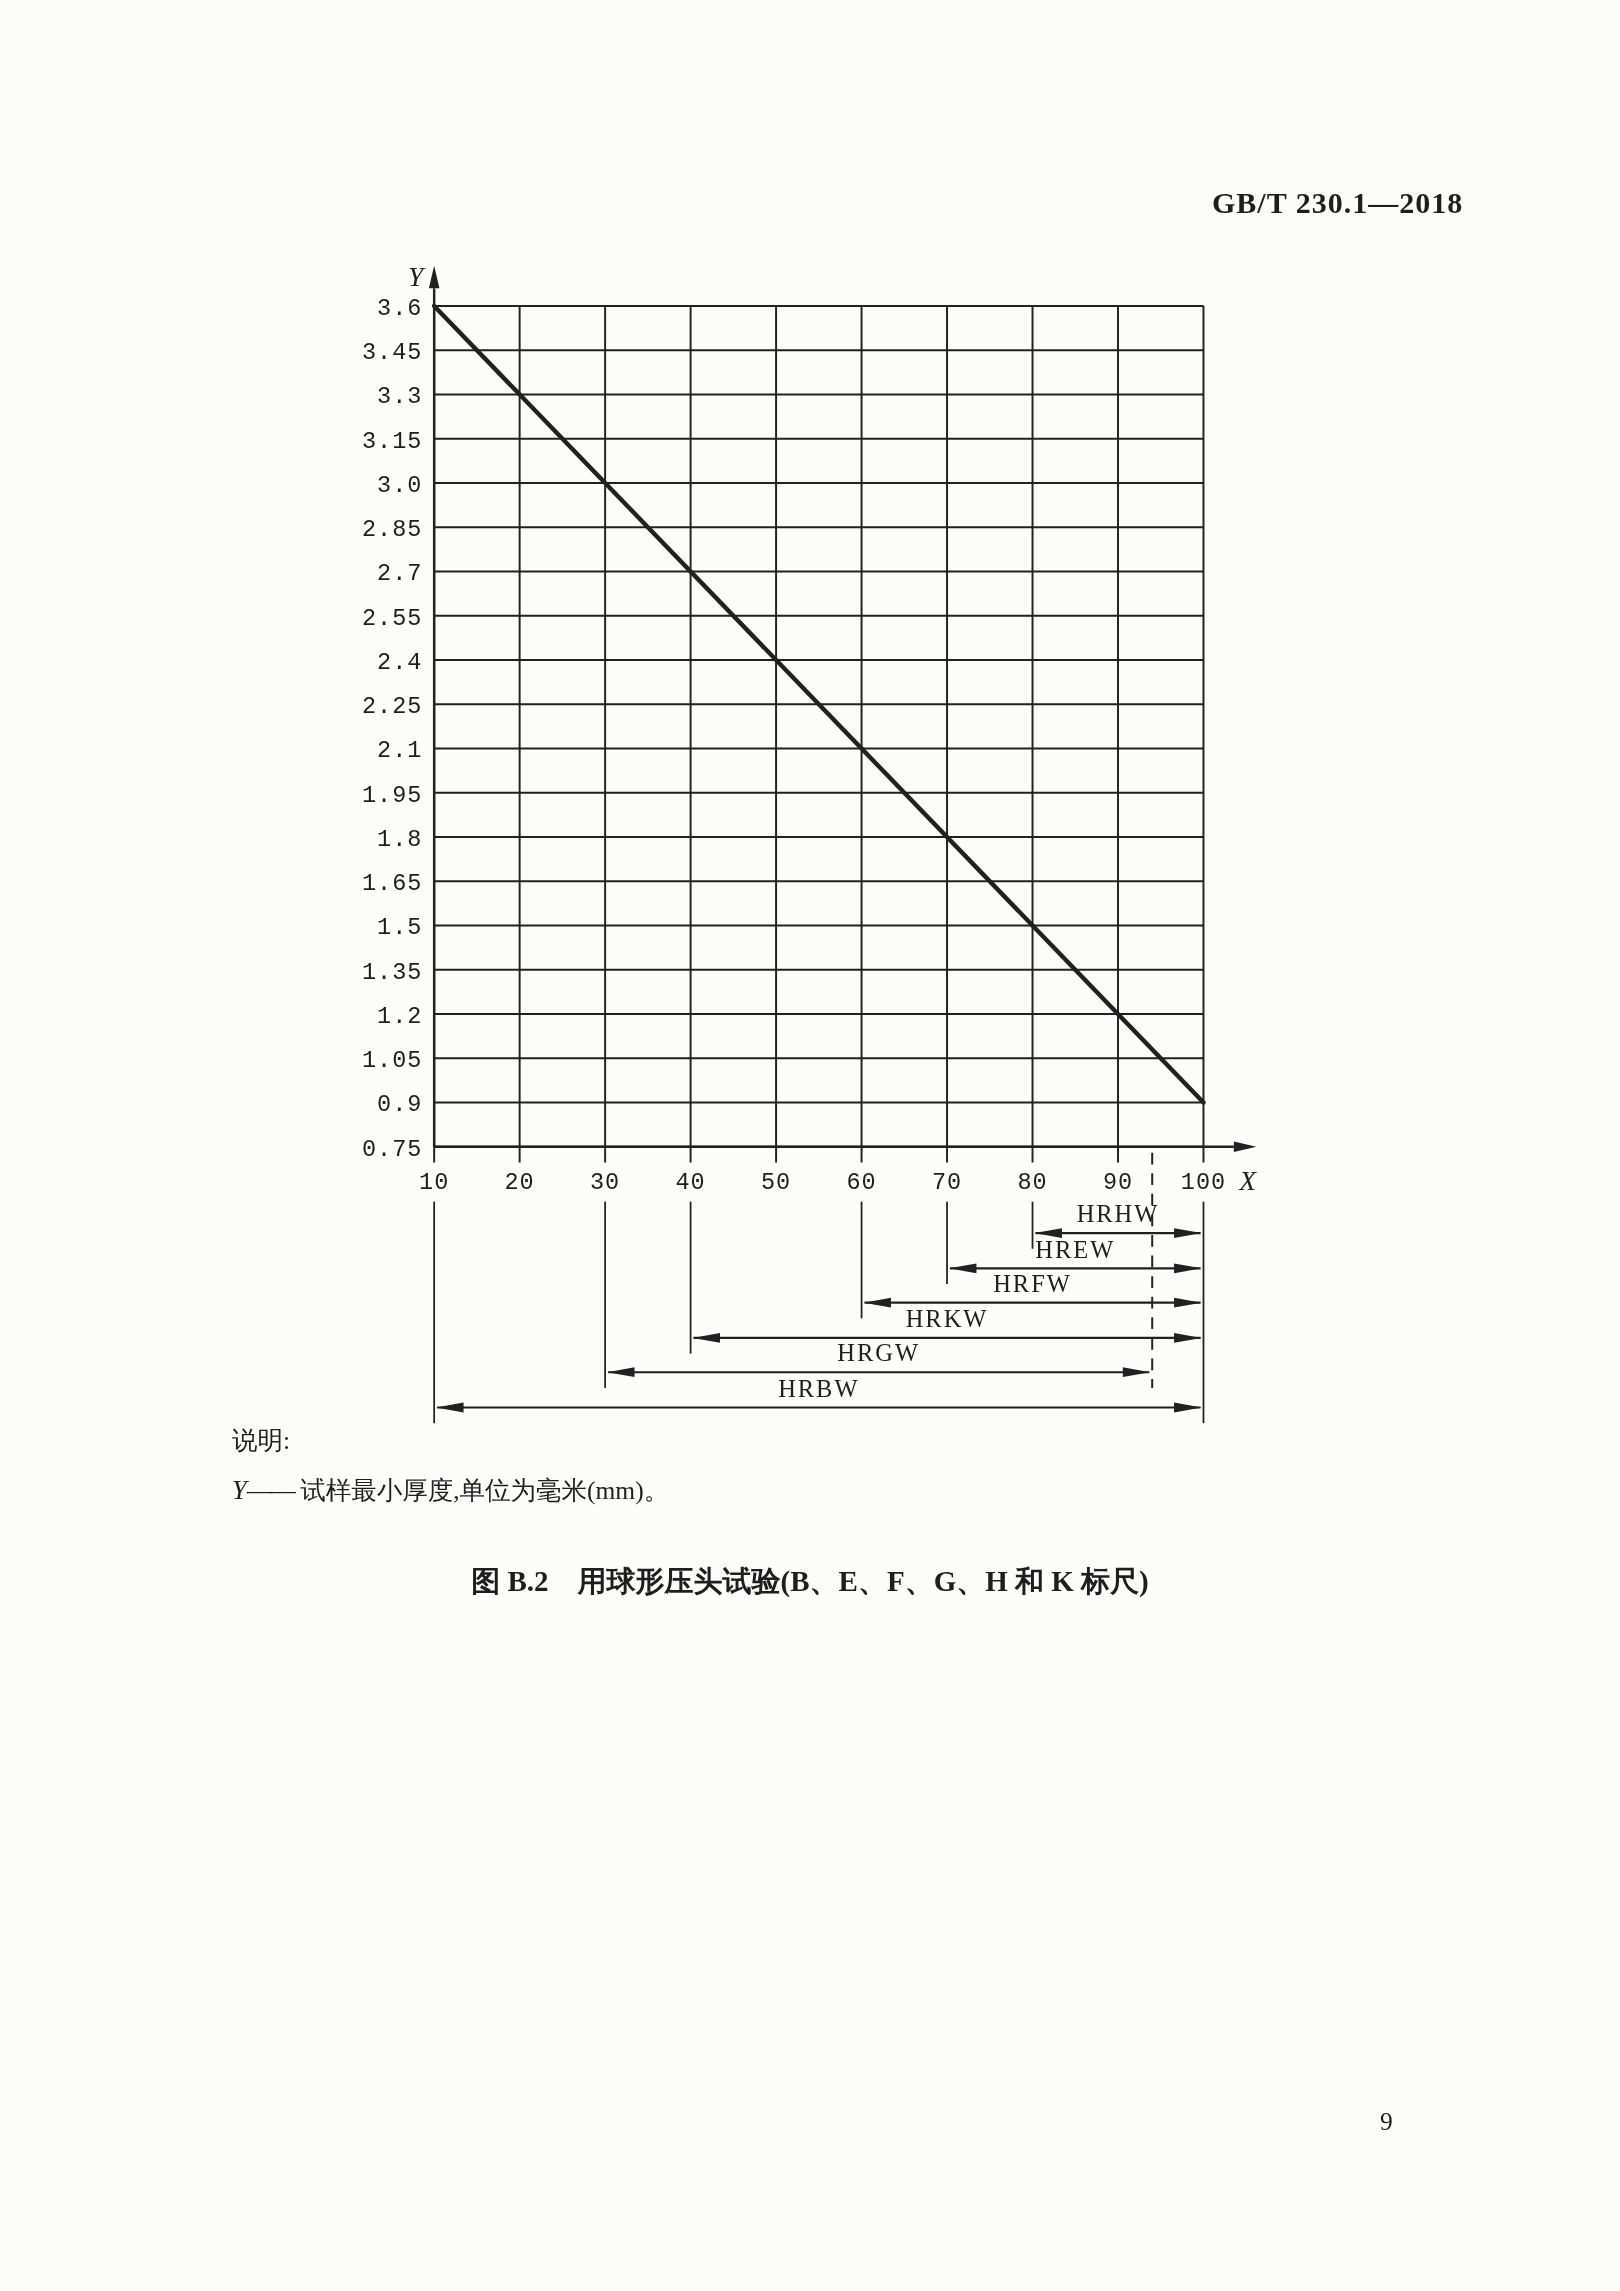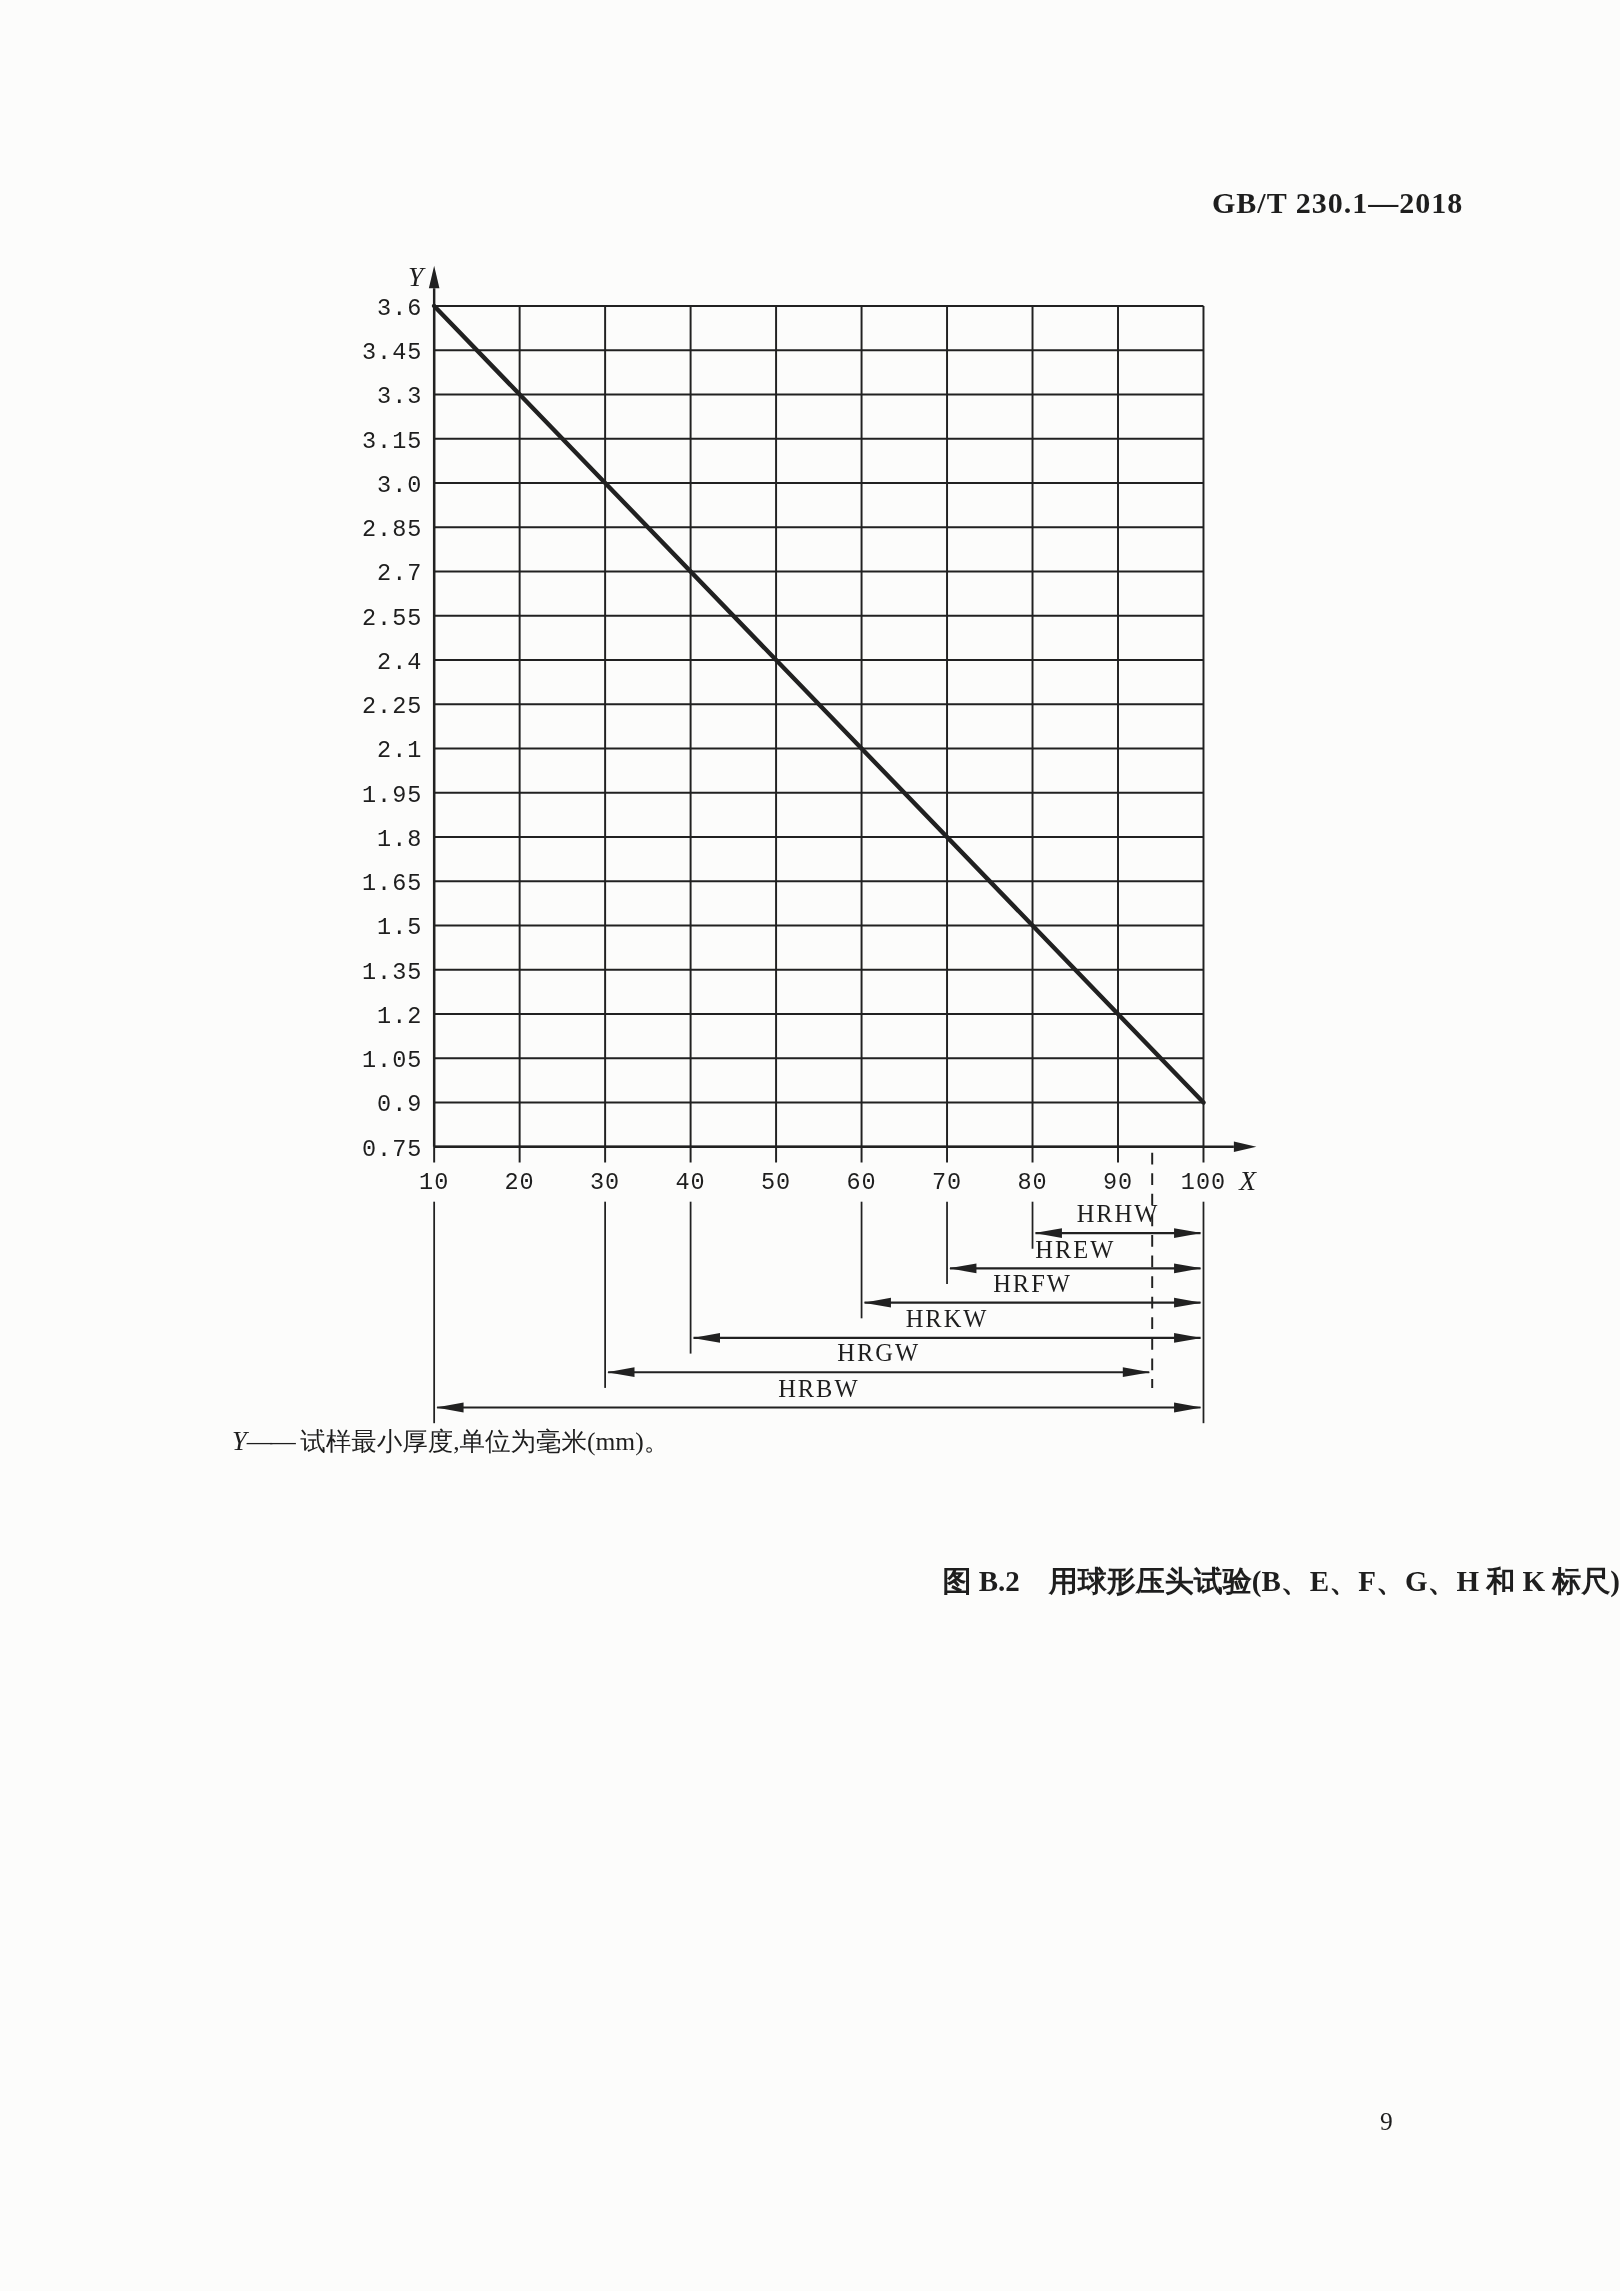--- a/index.html
+++ b/index.html
@@ -24,21 +24,21 @@
   .legend-block{
     position:absolute;left:232px;top:1423px;
     font-size:25.5px;
   }
   .legend-title{margin:0 0 13.7px 0;}
   .legend-line{margin:0 0 9.8px 0;line-height:37px;}
   .legend-symbol{font-style:italic;font-family:"Liberation Serif", serif;font-size:26.5px;}
   .legend-dash{letter-spacing:-2px;}
   .caption{
     position:absolute;left:0;top:1562px;width:1620px;
-    text-align:right;font-size:29px;font-weight:bold;
+    text-align:center;font-size:29px;font-weight:bold;
   }
   .page-number{
     position:absolute;left:1380px;top:2107px;
     font-size:25.5px;font-family:"Liberation Serif", serif;
   }
 </style>
 </head>
 <body>
 
 <div class="page">
@@ -161,20 +161,21 @@
         <line x1="443" y1="1226" x2="443" y2="1452" stroke="#212121" stroke-width="1.8"></line>
         <line x1="446" y1="1436" x2="1225" y2="1436" stroke="#212121" stroke-width="2.2"></line>
         <polygon points="445,1436 473,1431 473,1441" fill="#212121"></polygon>
         <polygon points="1226,1436 1198,1431 1198,1441" fill="#212121"></polygon>
         <text x="835.5" y="1425" text-anchor="middle" class="range-label">HRBW</text>
         <line x1="1228" y1="1226" x2="1228" y2="1452" stroke="#212121" stroke-width="1.8"></line>
       </g>
     </svg>
 
   <div class="legend-block">
+    <div class="legend-title">说明:</div>
     <div class="legend-line">
       <span class="legend-symbol">Y</span><span class="legend-dash">——</span>
       <span>试样最小厚度,单位为毫米(mm)。</span>
     </div>
   </div>
 
   <div class="caption">图 B.2　用球形压头试验(B、E、F、G、H 和 K 标尺)</div>
 
   <div class="page-number">9</div>
 

